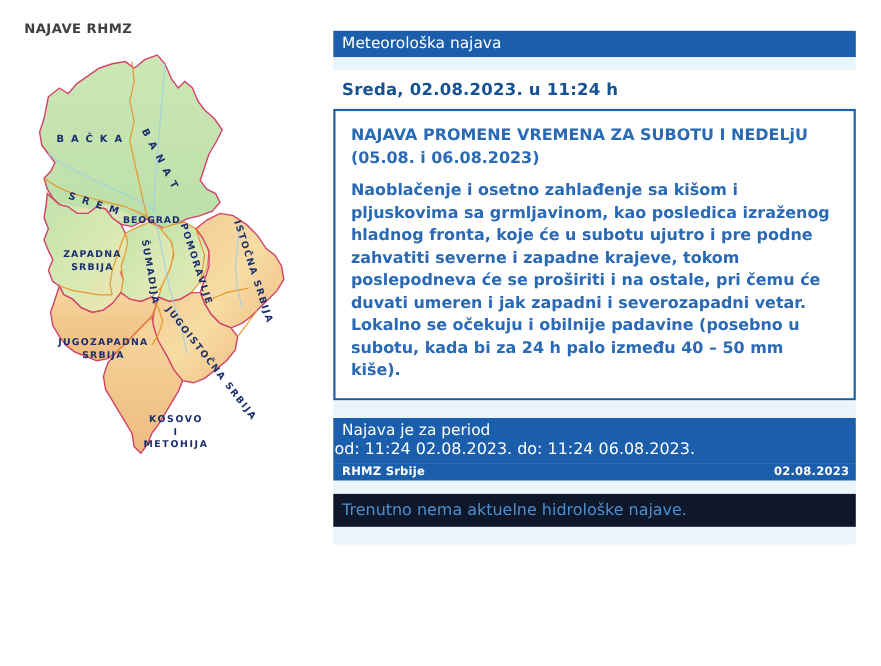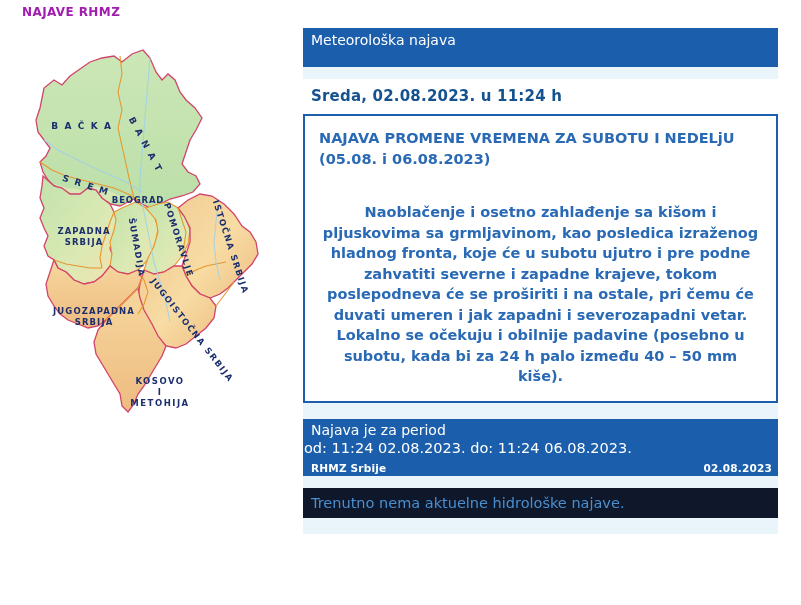--- a/index.html
+++ b/index.html
@@ -8,24 +8,24 @@
     width:801px;height:605px;
     background:#ffffff;
     font-family:"DejaVu Sans","Liberation Sans",sans-serif;
     overflow:hidden;
     position:relative;
   }
 
   
   #page-title{
     position:absolute;
-    left:22px;top:5px;
+    left:22px;top:19px;
     font-size:12px;
     font-weight:bold;
-    color:#a21caf;
+    color:#404040;
     letter-spacing:.4px;
   }
 
   
   #map-panel{
     position:absolute;
     left:10px;top:36px;
     width:280px;height:390px;
   }
   #map-svg{display:block;}
@@ -35,21 +35,21 @@
     position:absolute;
     left:303px;top:28px;
     width:475px;
   }
 
   .bar-dark{
     background:#1b5fac;
     color:#ffffff;
     font-size:14px;
     line-height:22px;
-    padding:1px 0 16px 8px;
+    padding:1px 0 1px 8px;
   }
   .band-light{
     background:#eaf4fb;
     height:12px;
   }
   .band-light.tall{height:16px;}
 
   #met-date{
     color:#16528f;
     font-size:15px;
@@ -67,21 +67,21 @@
     box-sizing:border-box;
     width:475px;
     font-weight:bold;
   }
   #forecast-box p{
     margin:0;
     color:#2a6ab5;
     font-size:14.5px;
     line-height:20.5px;
   }
-  #forecast-box p.gap{margin-top:33px;text-align:center;}
+  #forecast-box p.gap{margin-top:9px;}
 
   
   #period-block{
     background:#1b5fac;
     color:#ffffff;
     padding:2px 0 2px 0;
   }
   #period-title{
     font-size:14px;
     line-height:18px;

